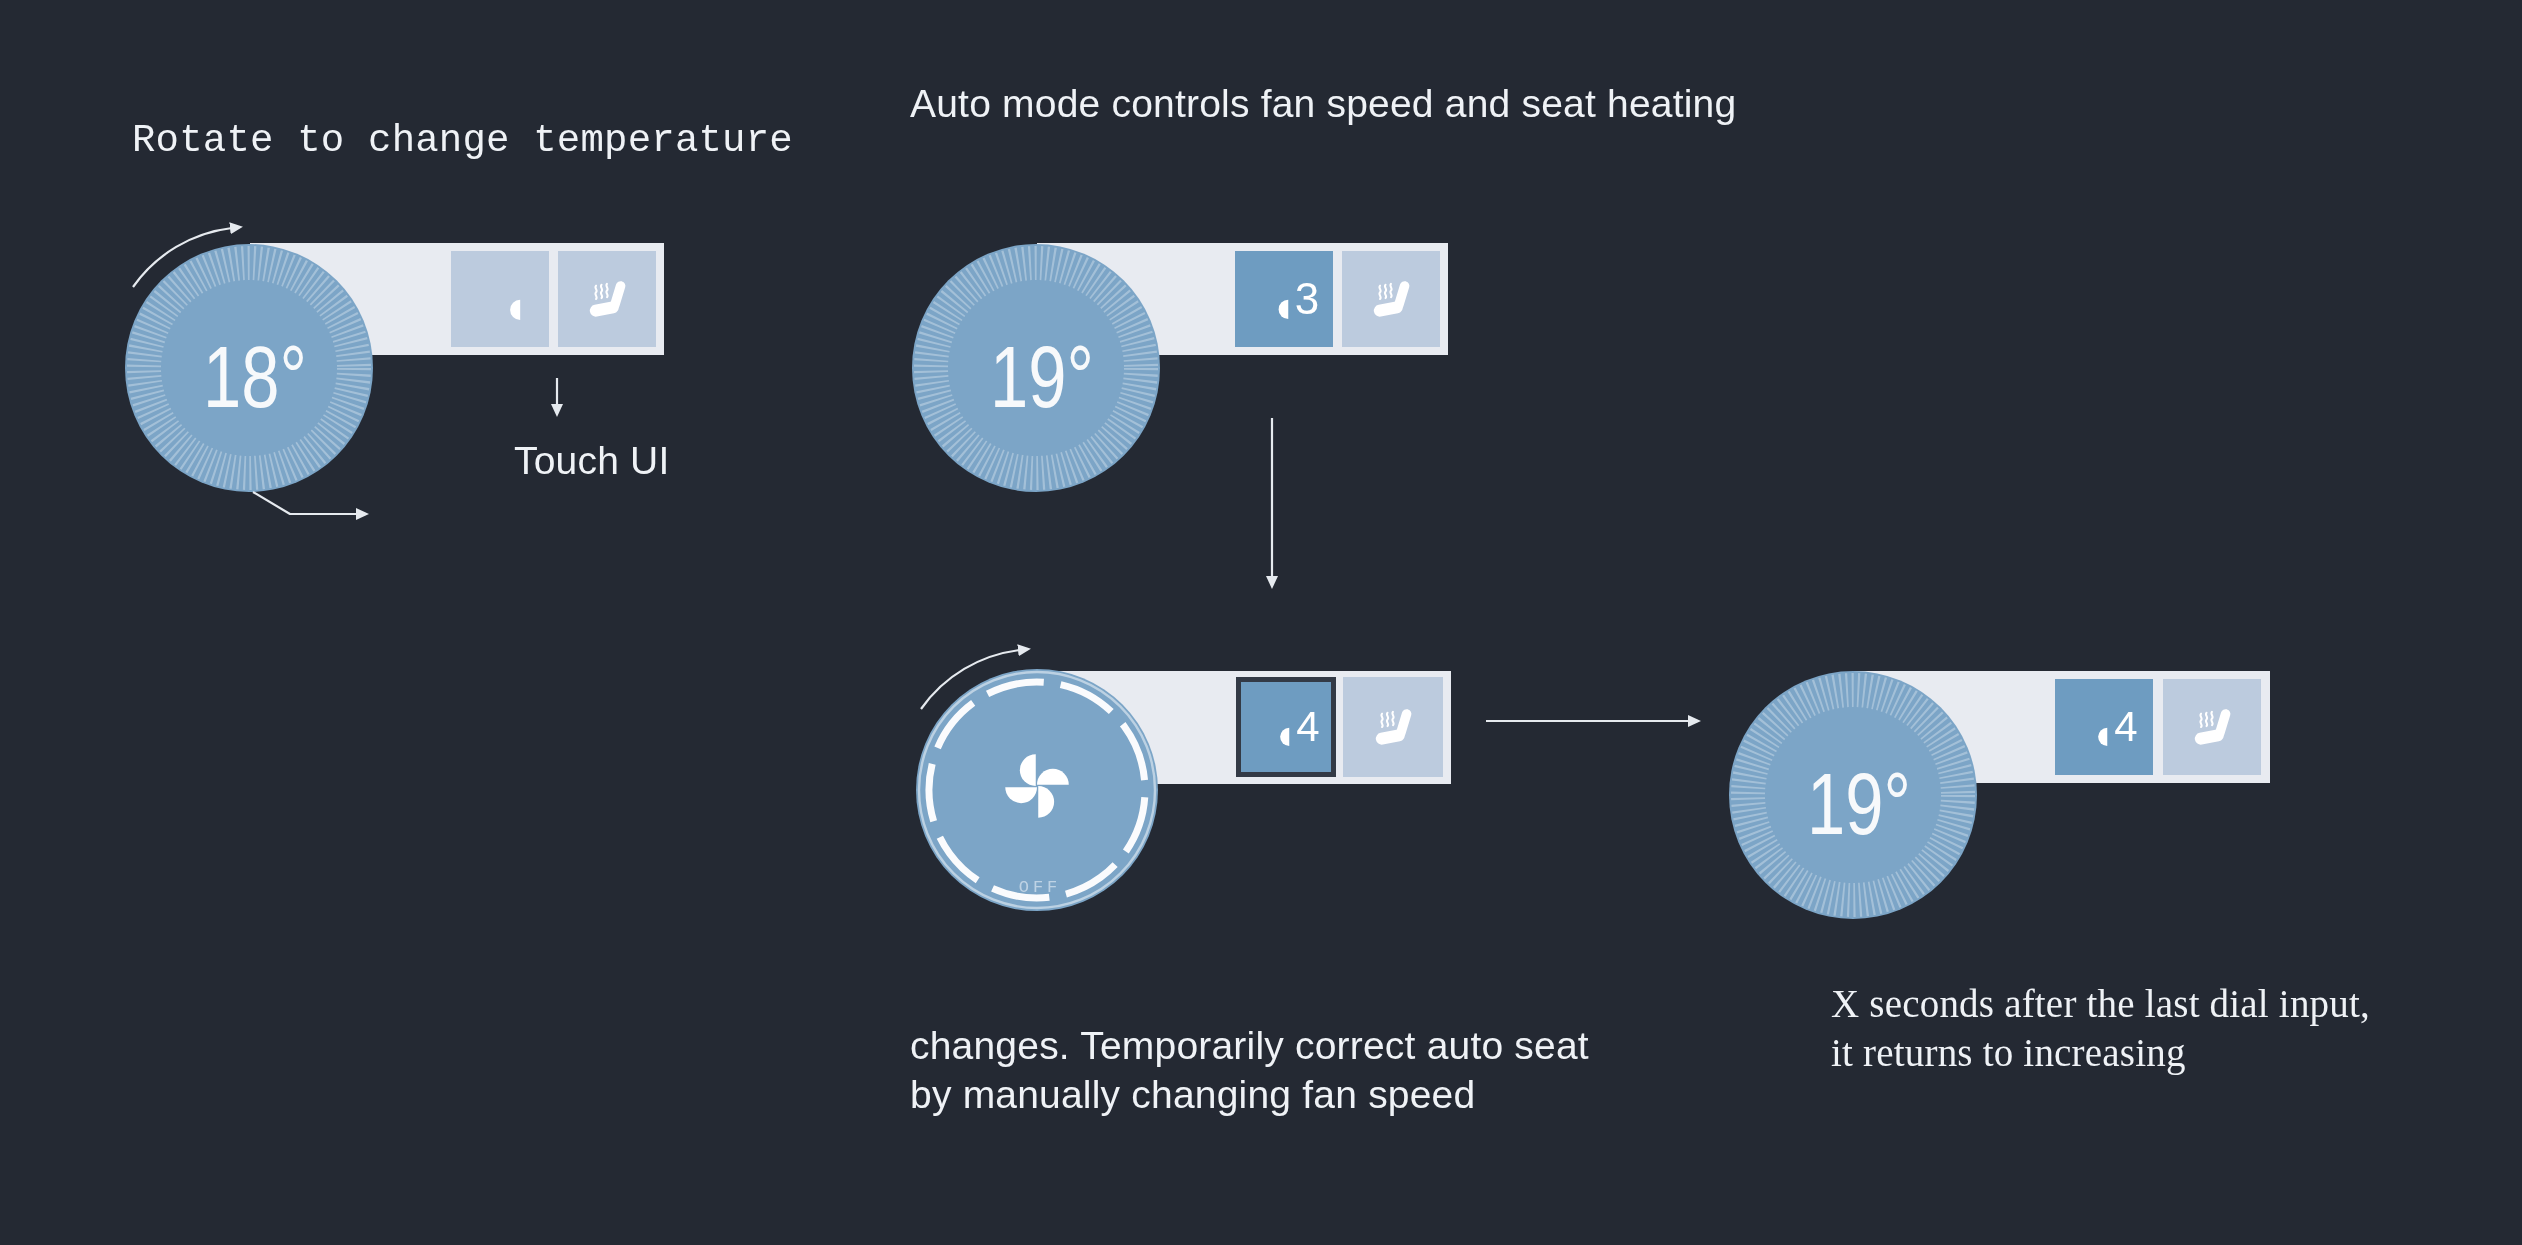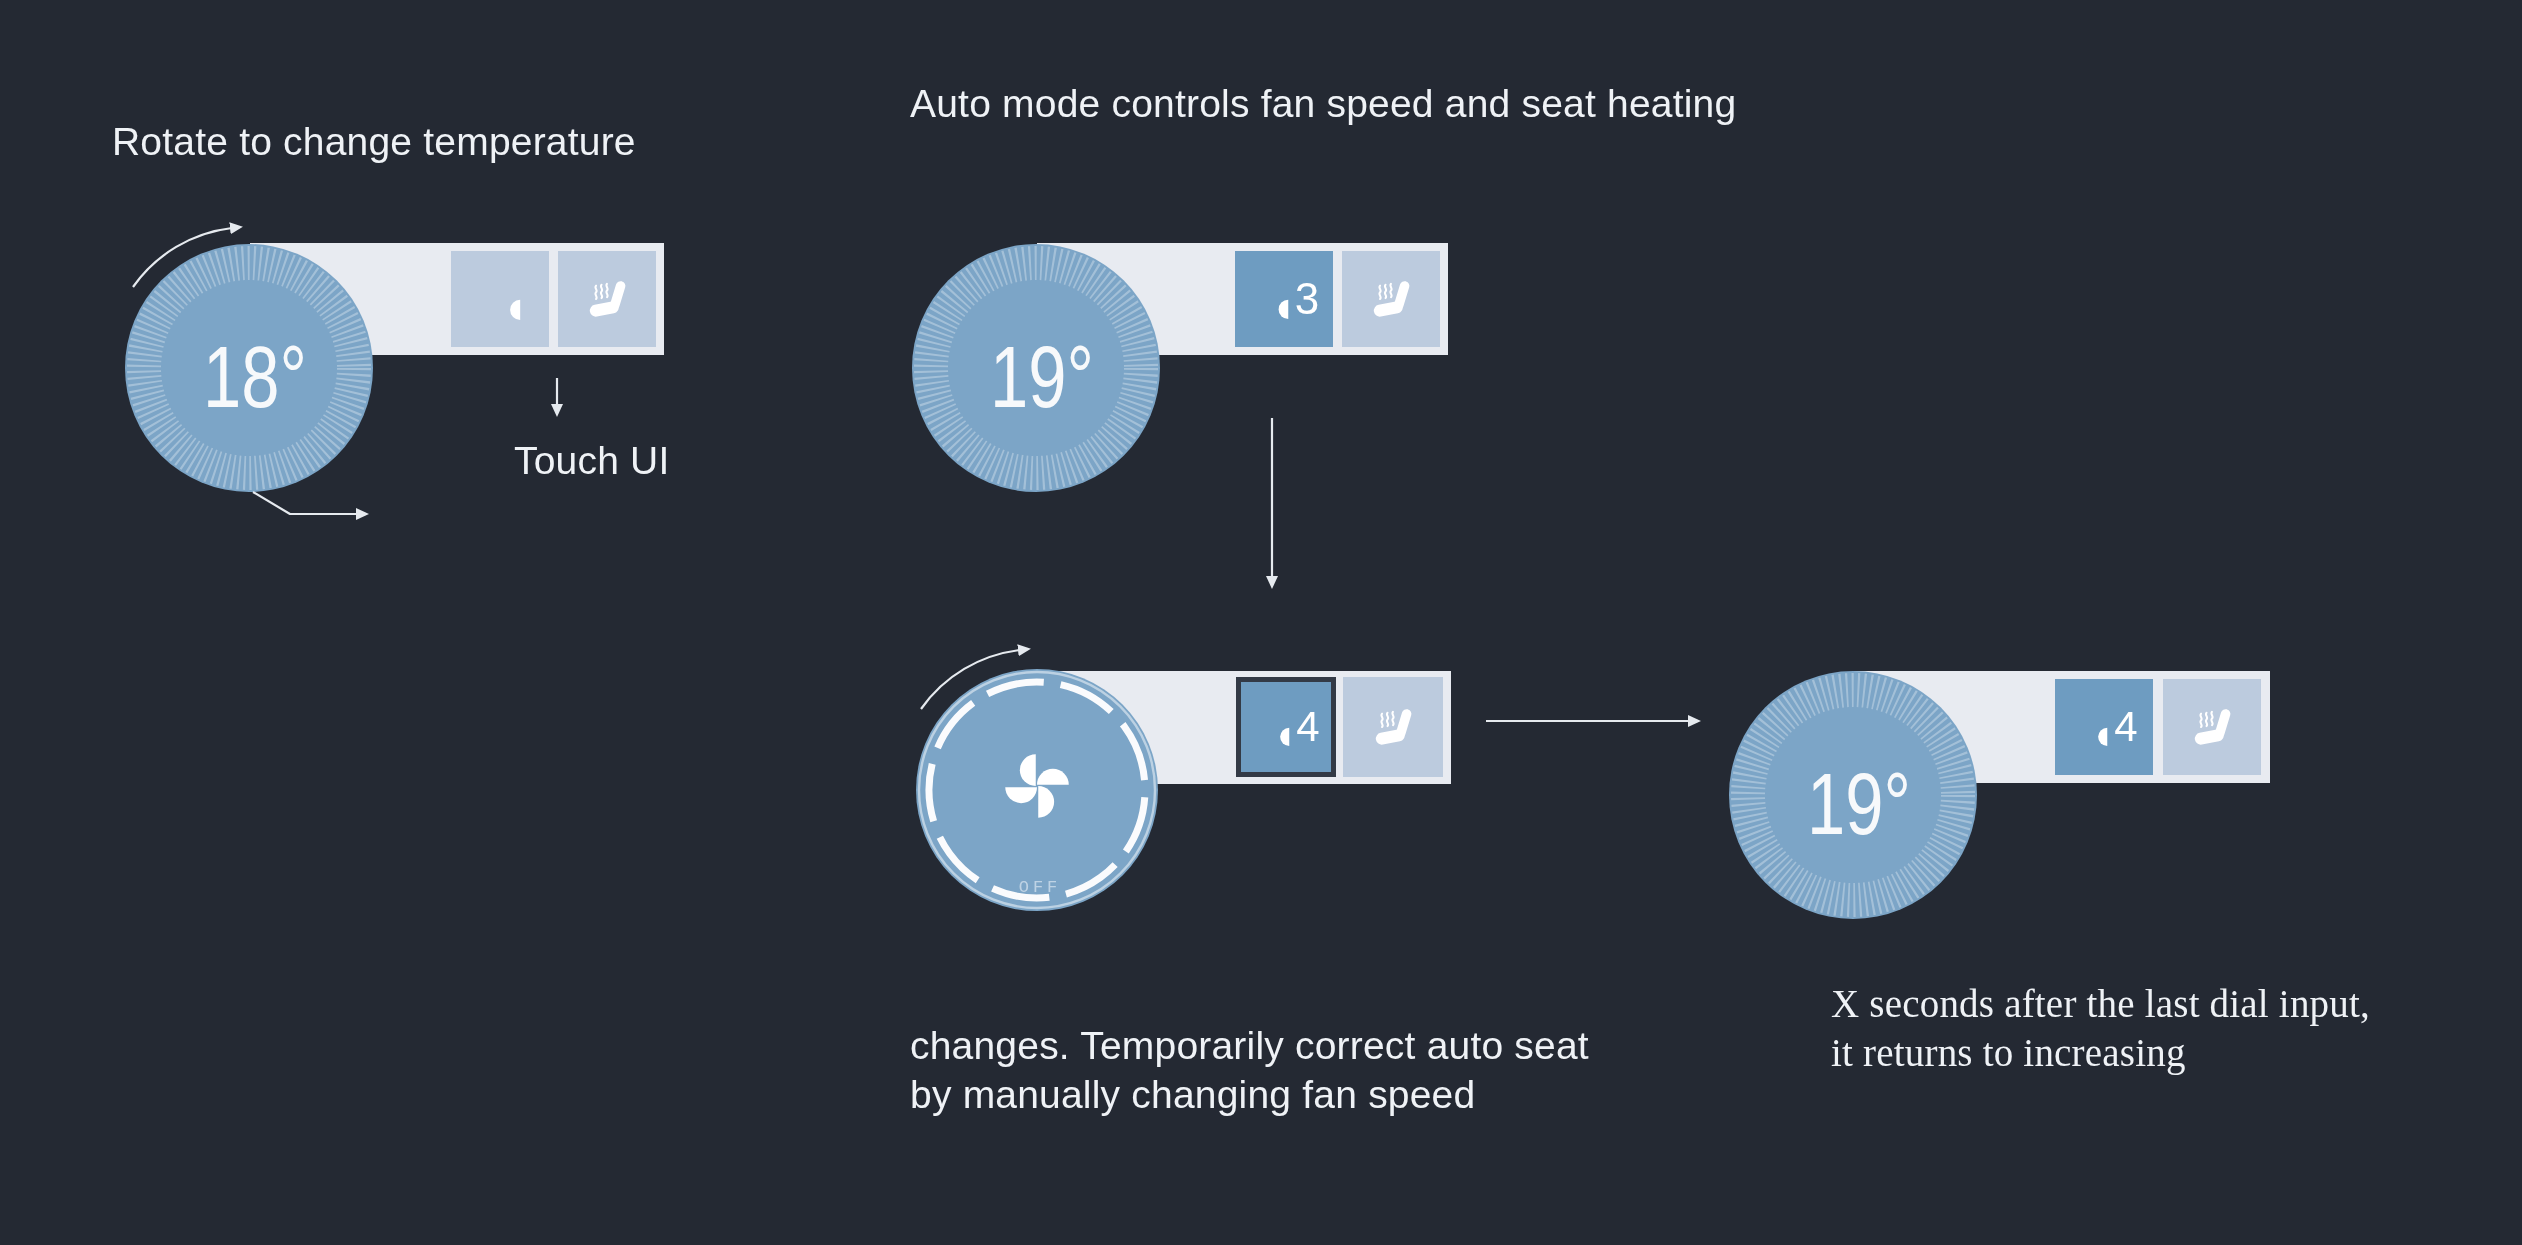--- a/index.html
+++ b/index.html
@@ -43,21 +43,21 @@
         <path d="M13 23 c2.6 -2.4 -2.6 -4.9 0 -7.3 c2.6 -2.4 -2.6 -4.9 0 -7.3"></path>
         <path d="M19 22 c2.6 -2.4 -2.6 -4.9 0 -7.3 c2.6 -2.4 -2.6 -4.9 0 -7.3"></path>
         <path d="M25 21 c2.6 -2.4 -2.6 -4.9 0 -7.3 c2.6 -2.4 -2.6 -4.9 0 -7.3"></path>
       </g>
     </symbol>
   </defs>
 </svg>
 
 <div class="canvas">
 
-  <div class="txt" style="left:112px;top:117px;">Rotate to change temperature</div>
+  <div class="txt" style="left:132px;top:117px;font-family:Liberation Mono, monospace;">Rotate to change temperature</div>
 
   <div class="bar" style="left:250px;top:243px;width:414px;height:112px;"></div>
   <div class="btn light" style="left:451px;top:251px;width:98px;height:96px;">
     <svg viewBox="-26 -26 52 52" width="42" height="42">
         <use href="#fan-sym"></use>
       </svg>
   </div>
   <div class="btn light" style="left:558px;top:251px;width:98px;height:96px;">
     <svg viewBox="0 0 50 46" width="46" height="42">
         <use href="#seat-sym"></use>

